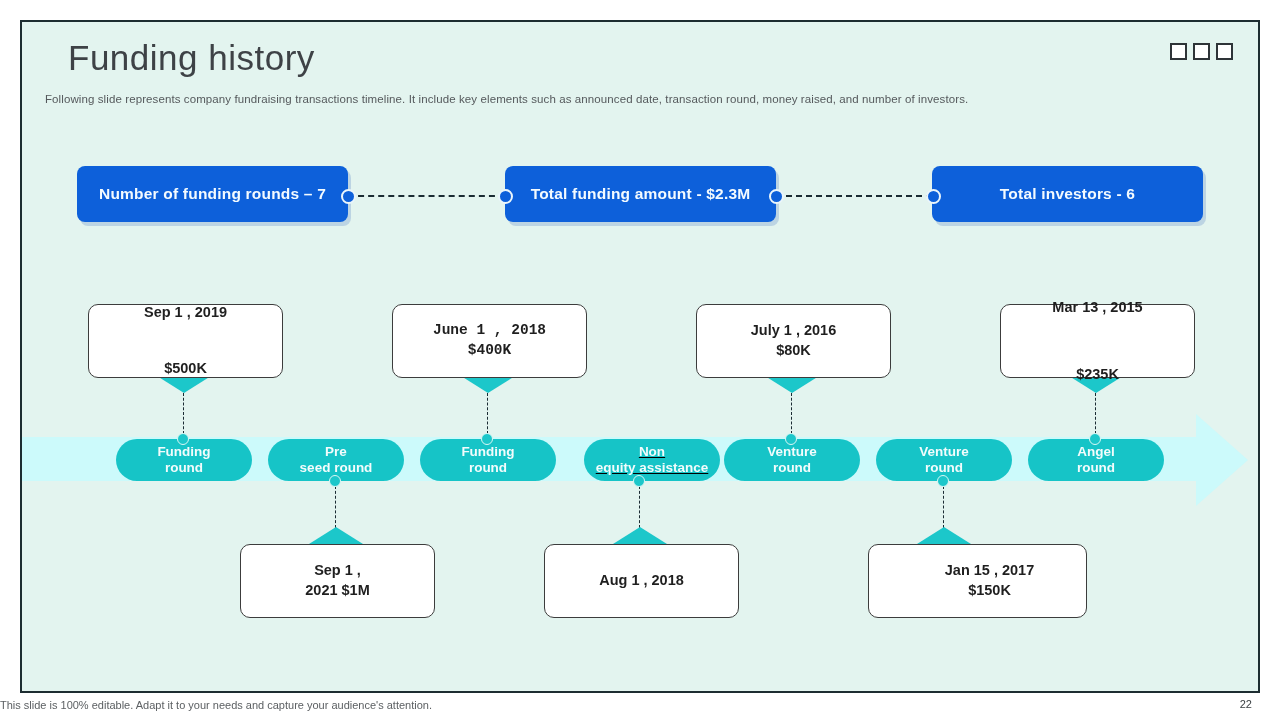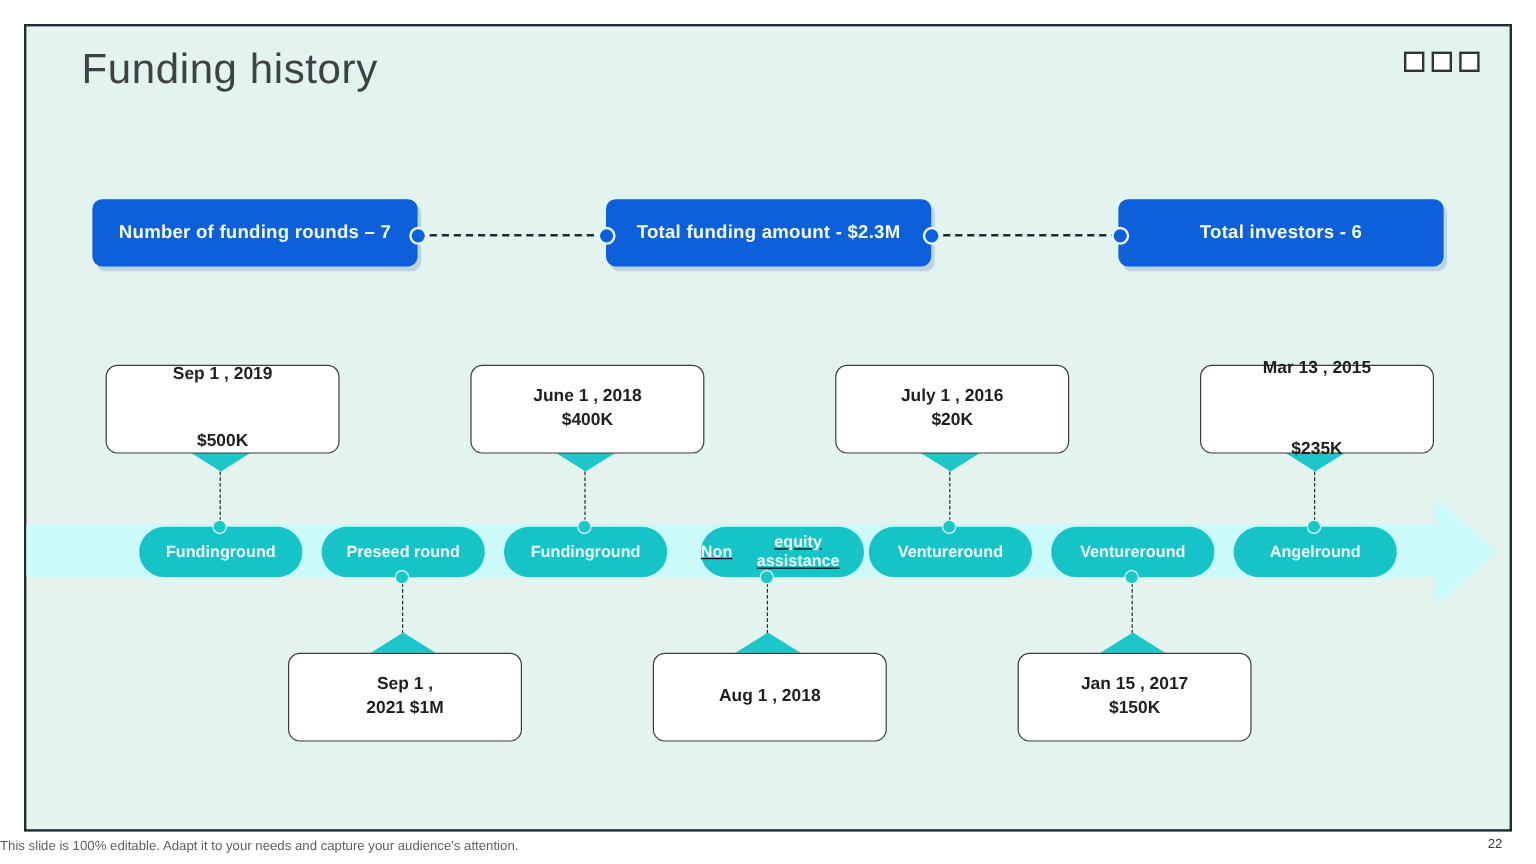--- a/index.html
+++ b/index.html
@@ -56,40 +56,41 @@
     border-top:17px solid #1cc7ca;
   }
   .tri-up{
     position:absolute;top:527px;width:0;height:0;z-index:2;
     border-left:27px solid transparent;border-right:27px solid transparent;
     border-bottom:17px solid #1cc7ca;
   }
   .vdash{position:absolute;width:0;border-left:1.6px dashed #1a2b33;z-index:1;}
   .pill{
     position:absolute;top:439px;width:136px;height:42px;background:#16c4c7;
-    border-radius:21px;display:flex;flex-direction:row;align-items:center;
+    border-radius:21px;display:flex;flex-direction:column;align-items:center;
     justify-content:center;z-index:2;
   }
   .pill span{color:#f2fcfc;font-size:13.5px;font-weight:bold;line-height:1.2;text-align:center;}
   .pill-dot{
     position:absolute;width:10px;height:10px;border-radius:50%;background:#1cc7ca;
     border:1.5px solid #d9f7f5;box-sizing:content-box;z-index:4;
   }
   .footer-note{
     position:absolute;left:0;top:699px;width:1280px;
     font-size:11px;color:#5c6063;
   }
   .page-number{position:absolute;top:698px;right:28px;font-size:11px;color:#3a3f42;margin-left:40px;}
 </style>
 </head>
 <body>
 
 <div class="slide">
 
   <div class="page-title" style="left:22px;top:16px;">Funding history</div>
+  <div class="page-subtitle" style="left:23px;top:71px;">Following slide represents company fundraising transactions timeline. It include key elements such as announced date, transaction round, money raised, and number of investors.</div>
   <div class="deco-square" style="left:1148px;top:21px;"></div>
   <div class="deco-square" style="left:1171px;top:21px;"></div>
   <div class="deco-square" style="left:1194px;top:21px;"></div>
 </div>
 
 <div class="hdash" style="left:348px;width:157px;"></div>
 <div class="hdash" style="left:776px;width:156px;"></div>
 
 <div class="stat-banner" style="left:77px;">
   <span>Number of funding rounds – 7</span>
@@ -126,21 +127,21 @@
   <span>seed round</span>
 </div>
 <div class="pill-dot" style="left:329px;top:475px;"></div>
 <div class="vdash" style="left:335px;top:486px;height:42px;"></div>
 <div class="tri-up" style="left:309px;"></div>
 <div class="event-card card-below" style="left:240px;">
   <div>Sep 1 ,</div>
   <div>2021 $1M</div>
 </div>
 
-<div class="event-card card-above" style="left:392px;">
+<div class="event-card card-above" style="left:392px;font-family:Liberation Mono, monospace;">
   <div>June 1 , 2018</div>
   <div>$400K</div>
 </div>
 <div class="tri-down" style="left:461px;"></div>
 <div class="vdash" style="left:487px;top:393px;height:41px;"></div>
 <div class="pill-dot" style="left:481px;top:433px;"></div>
 <div class="pill" style="left:420px;">
   <span>Funding</span>
   <span>round</span>
 </div>
@@ -152,38 +153,38 @@
 <div class="pill-dot" style="left:633px;top:475px;"></div>
 <div class="vdash" style="left:639px;top:486px;height:42px;"></div>
 <div class="tri-up" style="left:613px;"></div>
 <div class="event-card card-below" style="left:544px;">
   <div>Aug 1 , 2018</div>
   <div></div>
 </div>
 
 <div class="event-card card-above" style="left:696px;">
   <div>July 1 , 2016</div>
-  <div>$20K</div>
+  <div>$80K</div>
 </div>
 <div class="tri-down" style="left:765px;"></div>
 <div class="vdash" style="left:791px;top:393px;height:41px;"></div>
 <div class="pill-dot" style="left:785px;top:433px;"></div>
 <div class="pill" style="left:724px;">
   <span>Venture</span>
   <span>round</span>
 </div>
 
 <div class="pill" style="left:876px;">
   <span>Venture</span>
   <span>round</span>
 </div>
 <div class="pill-dot" style="left:937px;top:475px;"></div>
 <div class="vdash" style="left:943px;top:486px;height:42px;"></div>
 <div class="tri-up" style="left:917px;"></div>
-<div class="event-card card-below" style="left:848px;">
+<div class="event-card card-below" style="left:868px;padding-left:24px;">
   <div>Jan 15 , 2017</div>
   <div>$150K</div>
 </div>
 
 <div class="event-card card-above" style="left:1000px;gap:47px;">
   <div>Mar 13 , 2015</div>
   <div>$235K</div>
 </div>
 <div class="tri-down" style="left:1069px;"></div>
 <div class="vdash" style="left:1095px;top:393px;height:41px;"></div>

